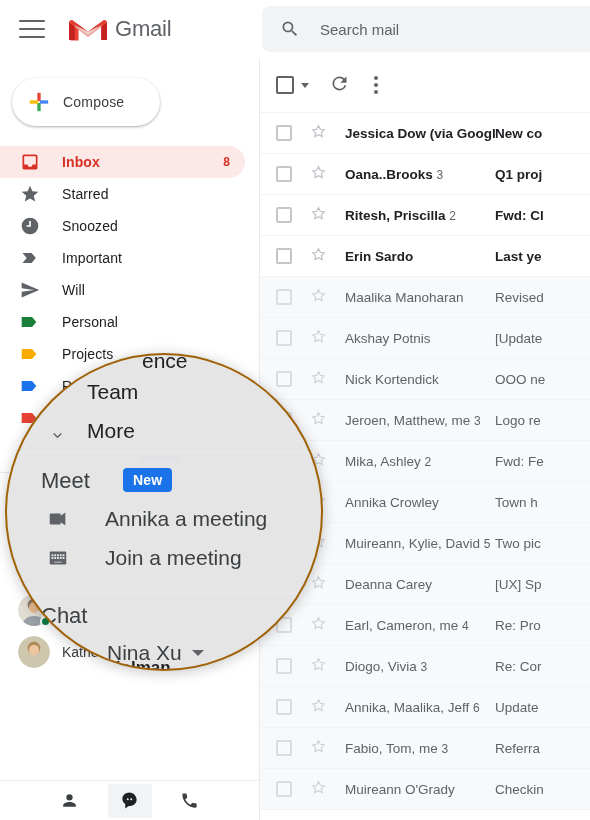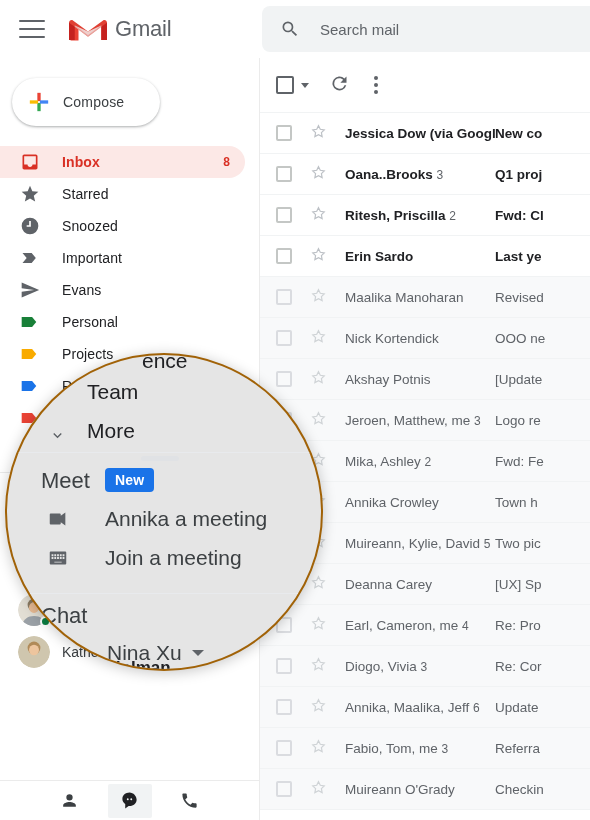--- a/index.html
+++ b/index.html
@@ -185,21 +185,21 @@
   }
   .mag-divider {
     position: absolute; left: 0; width: 318px; height: 1px; background: #e8eaed;
   }
   .mag-handle {
     position: absolute; width: 38px; height: 5px; border-radius: 3px; background: #e0e2e5;
   }
   .mag-meet { position: absolute; display: flex; align-items: flex-start; }
   .mag-meet-text { font-size: 22px; color: #3c4043; }
   .badge {
-    margin-left: 15px; background: #1a73e8; color: #fff;
+    margin-left: 33px; background: #1a73e8; color: #fff;
     font-size: 14px; font-weight: 700; border-radius: 4px;
     padding: 4px 10px; letter-spacing: .2px;
   }
   .mag-item { position: absolute; display: flex; align-items: center; }
   .mag-item .mi-ic { width: 22px; height: 22px; flex: none; }
   .mag-item .mi-tx { margin-left: 36px; font-size: 21px; color: #3c4043; }
   .mag-chat-title { position: absolute; font-size: 22px; color: #3c4043; }
   .mag-me { position: absolute; display: flex; align-items: center; }
   .mag-me .mav { width: 42px; height: 42px; border-radius: 50%; position: relative; overflow: visible; }
   .mag-me .mav .pic { width:42px; height:42px; border-radius:50%; overflow:hidden; display:block; }
@@ -307,21 +307,21 @@
         </span>
         <span class="nav-label">Important</span>
       </div>
 
       <div class="nav-item">
         <span class="ic">
           <svg viewBox="0 0 24 24" width="20" height="20" fill="#5f6368">
             <path d="M2.01 21L23 12 2.01 3 2 10l15 2-15 2z"></path>
           </svg>
         </span>
-        <span class="nav-label">Evans</span>
+        <span class="nav-label">Will</span>
       </div>
 
       <div class="nav-item">
         <span class="ic">
           <svg viewBox="0 0 24 24" width="20" height="20" fill="#188038">
             <path d="M2 6h12.5l5 6-5 6H2z"></path>
           </svg>
         </span>
         <span class="nav-label">Personal</span>
       </div>
@@ -525,33 +525,33 @@
         <span class="subject">Revised</span>
       </div>
 
       <div class="row read">
         <span class="rcb"></span>
         <span class="star">
           <svg viewBox="0 0 24 24" width="17" height="17" fill="none" stroke="#cfd3d6" stroke-width="1.7">
               <path d="M12 3.8l2.5 5.1 5.6.8-4 3.9 1 5.6-5.1-2.7-5.1 2.7 1-5.6-4-3.9 5.6-.8z"></path>
             </svg>
         </span>
+        <span class="sender"><span>Akshay Potnis</span> <span class="cnt"></span></span>
+        <span class="subject">[Update</span>
+      </div>
+
+      <div class="row read">
+        <span class="rcb"></span>
+        <span class="star">
+          <svg viewBox="0 0 24 24" width="17" height="17" fill="none" stroke="#cfd3d6" stroke-width="1.7">
+              <path d="M12 3.8l2.5 5.1 5.6.8-4 3.9 1 5.6-5.1-2.7-5.1 2.7 1-5.6-4-3.9 5.6-.8z"></path>
+            </svg>
+        </span>
         <span class="sender"><span>Nick Kortendick</span> <span class="cnt"></span></span>
         <span class="subject">OOO ne</span>
-      </div>
-
-      <div class="row read">
-        <span class="rcb"></span>
-        <span class="star">
-          <svg viewBox="0 0 24 24" width="17" height="17" fill="none" stroke="#cfd3d6" stroke-width="1.7">
-              <path d="M12 3.8l2.5 5.1 5.6.8-4 3.9 1 5.6-5.1-2.7-5.1 2.7 1-5.6-4-3.9 5.6-.8z"></path>
-            </svg>
-        </span>
-        <span class="sender"><span>Akshay Potnis</span> <span class="cnt"></span></span>
-        <span class="subject">[Update</span>
       </div>
 
       <div class="row read">
         <span class="rcb"></span>
         <span class="star">
           <svg viewBox="0 0 24 24" width="17" height="17" fill="none" stroke="#cfd3d6" stroke-width="1.7">
               <path d="M12 3.8l2.5 5.1 5.6.8-4 3.9 1 5.6-5.1-2.7-5.1 2.7 1-5.6-4-3.9 5.6-.8z"></path>
             </svg>
         </span>
         <span class="sender"><span>Jeroen, Matthew, me</span> <span class="cnt">3</span></span>

